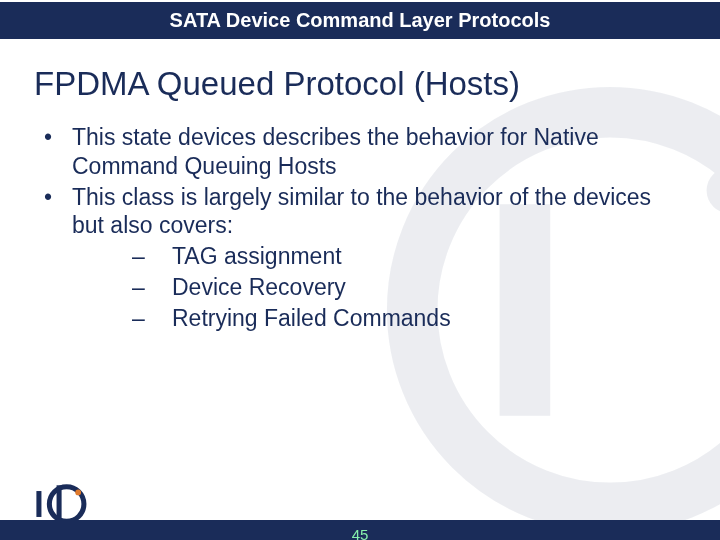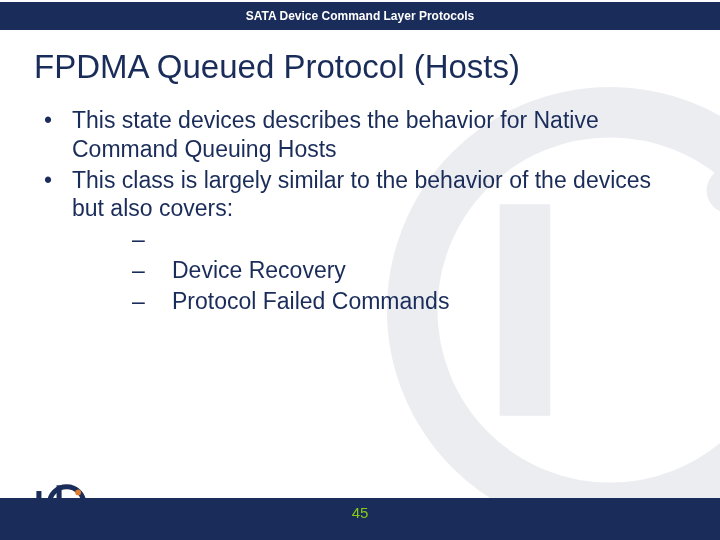--- a/index.html
+++ b/index.html
@@ -19,23 +19,23 @@
     height: 460px;
     opacity: 0.08;
     pointer-events: none;
   }
   .bg-watermark svg { width: 100%; height: 100%; }
   .header-bar {
     background: #1a2c59;
     color: #ffffff;
     text-align: center;
     font-weight: bold;
-    font-size: 12px;
+    font-size: 20px;
     padding: 7px 9px;
-    margin: 2px 0 0 0;
+    margin: 2px 0 8px 0;
   }
   .title {
     color: #1a2c59;
     font-size: 33px;
     font-weight: normal;
     padding: 18px 30px 20px 34px;
   }
   .content {
     color: #1a2c59;
     font-size: 23px;
@@ -68,23 +68,23 @@
     bottom: 14px;
     width: 72px;
     height: 44px;
   }
   .footer-logo svg { width: 100%; height: 100%; }
   .footer-bar {
     position: absolute;
     bottom: 0;
     left: 0;
     right: 0;
-    height: 42px;
+    height: 20px;
     background: #1a2c59;
-    color: #84cc16;
+    color: #86efac;
     text-align: center;
     font-size: 15px;
     line-height: 30px;
   }
 </style>
 </head>
 <body>
 
 <div class="bg-watermark">
   <svg viewBox="0 0 200 200">
@@ -104,28 +104,29 @@
   <div class="bullet-row">
     <div class="bullet-mark">•</div>
     <div class="bullet-text">This state devices describes the behavior for Native Command Queuing Hosts</div>
   </div>
   <div class="bullet-row">
     <div class="bullet-mark">•</div>
     <div class="bullet-text">This class is largely similar to the behavior of the devices but also covers:</div>
   </div>
   <div class="sub-row">
     <div class="sub-mark">–</div>
+    <div>TAG assignment</div>
   </div>
   <div class="sub-row">
     <div class="sub-mark">–</div>
     <div>Device Recovery</div>
   </div>
   <div class="sub-row">
     <div class="sub-mark">–</div>
-    <div>Protocol Failed Commands</div>
+    <div>Retrying Failed Commands</div>
   </div>
 </div>
 
 <div class="footer-logo">
   <svg viewBox="0 0 100 60">
     <circle cx="62" cy="30" r="24" fill="none" stroke="#1a2c59" stroke-width="7"></circle>
     <circle cx="78" cy="14" r="4" fill="#e07a2c"></circle>
     <rect x="20" y="12" width="7" height="36" fill="#1a2c59"></rect>
     <rect x="48" y="4" width="7" height="52" fill="#1a2c59"></rect>
   </svg>

